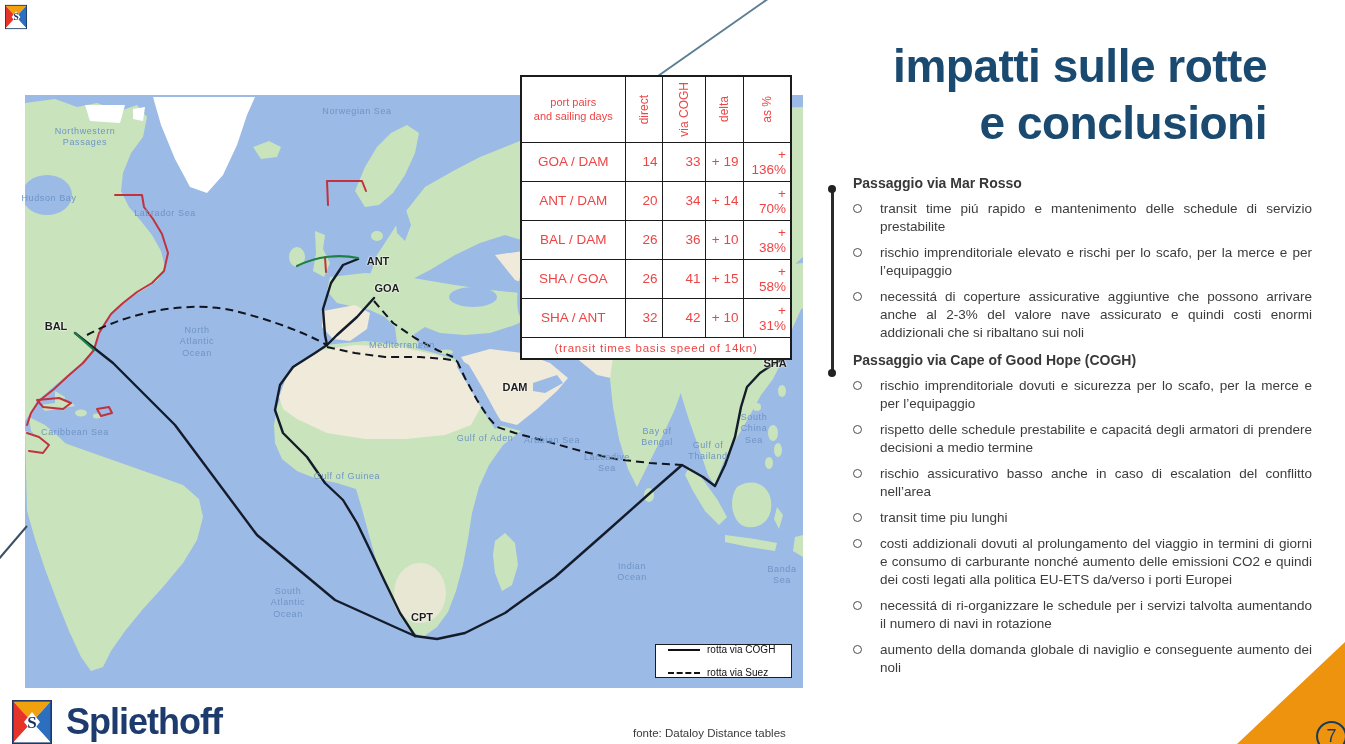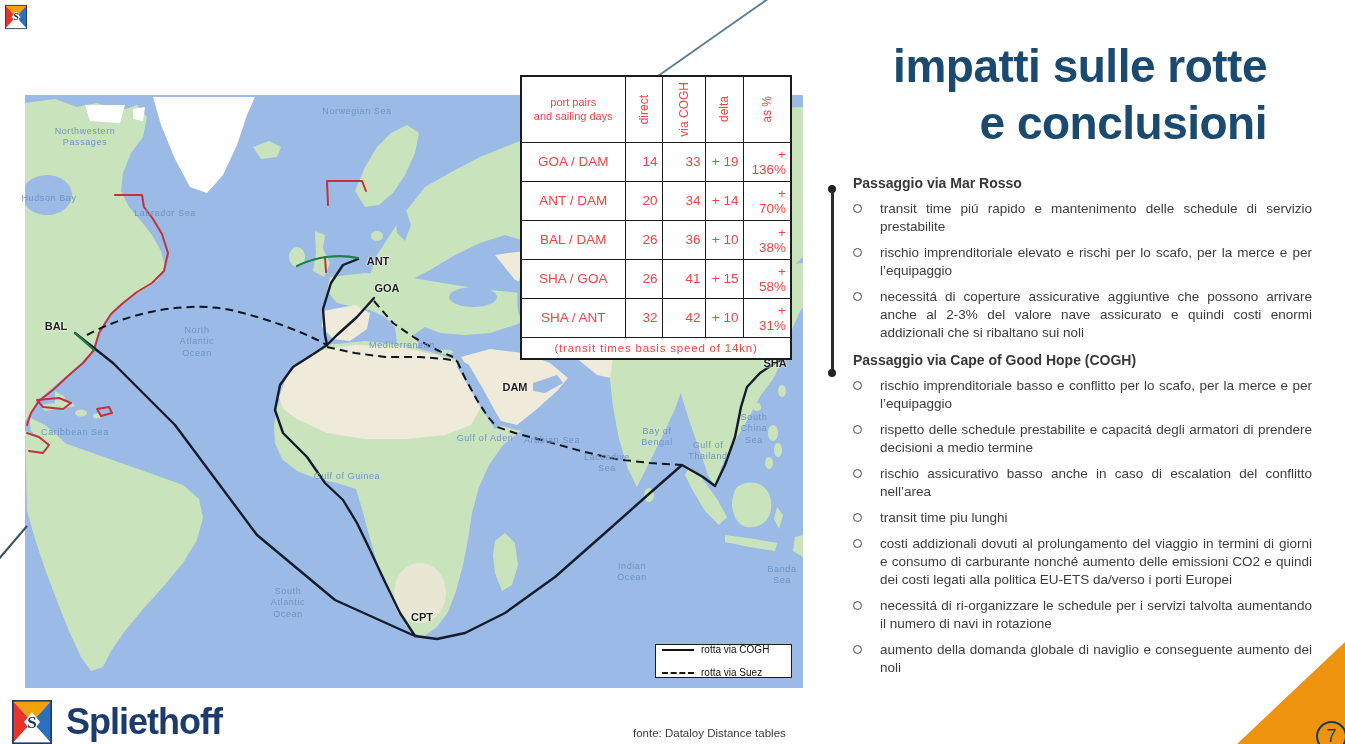--- a/index.html
+++ b/index.html
@@ -12,21 +12,21 @@
 
   
   #map{position:absolute;left:25px;top:95px;width:620px;height:593px;z-index:1;}
   #map svg{position:absolute;left:0;top:0;}
   .port-label{position:absolute;transform:translate(-50%,-50%);font-size:11px;font-weight:600;
       color:#1d1d1d;text-shadow:0 0 2px #fff,0 0 2px #fff;white-space:nowrap;z-index:3;}
   .sea-label{position:absolute;transform:translate(-50%,-50%);font-size:9px;letter-spacing:.6px;
       color:#6f94c6;text-align:center;white-space:pre-line;line-height:1.25;z-index:2;}
   #map-legend{position:absolute;left:630px;top:549px;width:137px;height:34px;background:#fff;
       border:1.5px solid #1c1c1c;display:flex;flex-direction:column;justify-content:center;
-      gap:12px;padding:2px 6px;z-index:4;}
+      gap:12px;padding:2px 12px;z-index:4;}
   .legend-row{display:flex;align-items:center;gap:7px;}
   .legend-sample{width:32px;height:0;}
   .legend-sample.solid{border-top:2.5px solid #111;}
   .legend-sample.dashed{border-top:2.5px dashed #111;}
   .legend-label{font-size:10px;color:#111;white-space:nowrap;}
 
   
   #transit-table{position:absolute;left:520px;top:75px;z-index:6;background:#fff;}
   #transit-table table{border-collapse:collapse;border:2.5px solid #1b1b1b;table-layout:fixed;}
   #transit-table th,#transit-table td{border:1.6px solid #1b1b1b;padding:4px;color:#ef4444;}
@@ -337,21 +337,21 @@
         </span>
         <p data-name="bullet-text">necessitá di coperture assicurative aggiuntive che possono arrivare anche al 2-3% del valore nave assicurato e quindi costi enormi addizionali che si ribaltano sui noli</p>
       </div>
     </div>
     <div class="section" data-name="section">
       <h3 class="section-heading" data-name="section-heading">Passaggio via Cape of Good Hope (COGH)</h3>
       <div class="bullet" data-name="bullet-item">
         <span class="bullet-marker" data-name="bullet-circle-icon">
           <i></i>
         </span>
-        <p data-name="bullet-text">rischio imprenditoriale basso e conflitto per lo scafo, per la merce e per l’equipaggio</p>
+        <p data-name="bullet-text">rischio imprenditoriale dovuti e sicurezza per lo scafo, per la merce e per l’equipaggio</p>
       </div>
       <div class="bullet" data-name="bullet-item">
         <span class="bullet-marker" data-name="bullet-circle-icon">
           <i></i>
         </span>
         <p data-name="bullet-text">rispetto delle schedule prestabilite e capacitá degli armatori di prendere decisioni a medio termine</p>
       </div>
       <div class="bullet" data-name="bullet-item">
         <span class="bullet-marker" data-name="bullet-circle-icon">
           <i></i>

